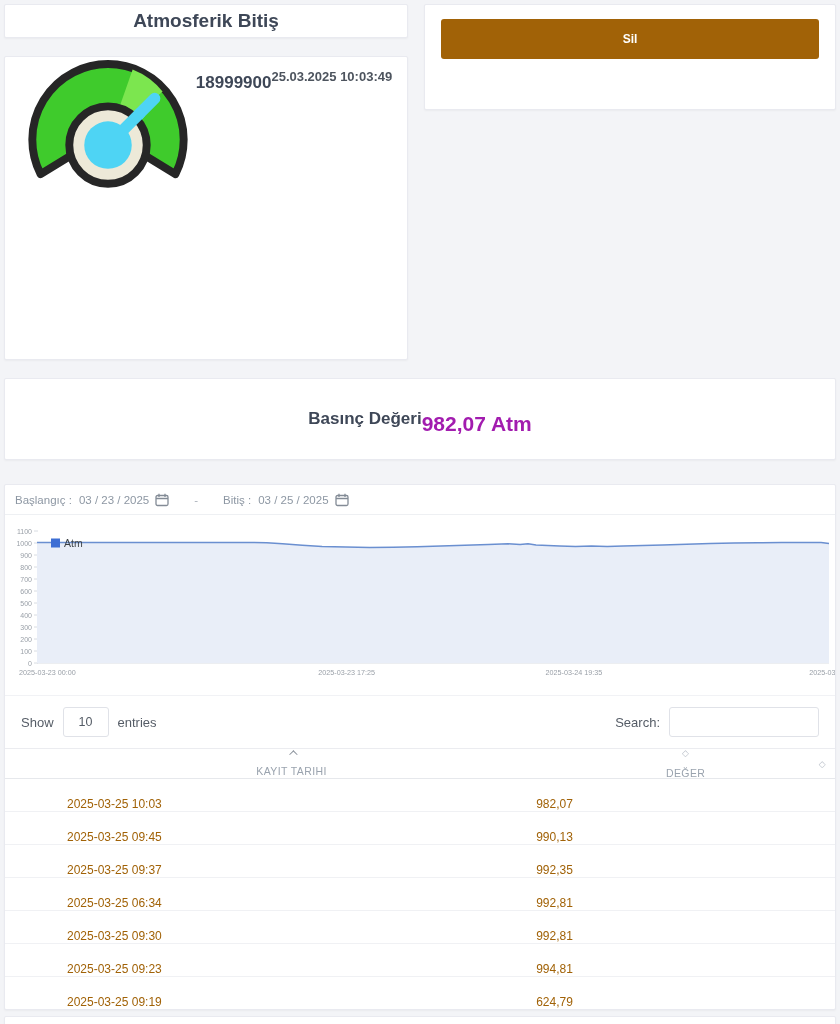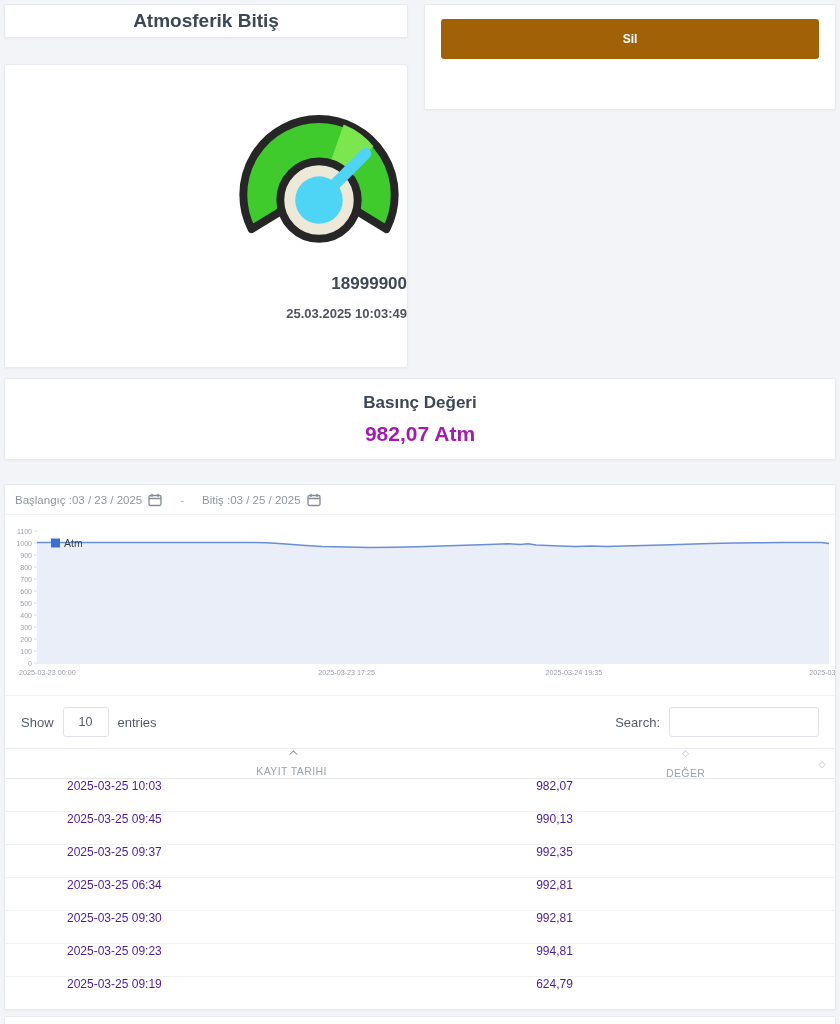--- a/index.html
+++ b/index.html
@@ -17,33 +17,33 @@
   
   .card-title { left:4px; top:4px; width:404px; height:34px;
     display:flex; align-items:center; justify-content:center; }
   .card-title h1 { font-size:19px; font-weight:700; color:#3e4757; }
   
   .card-actions { left:424px; top:4px; width:412px; height:106px; padding:14px 16px 6px; }
   .btn { display:block; width:100%; height:40px; border:none; border-radius:3px;
     color:#fff; font-size:12px; font-weight:700; margin-bottom:6px; cursor:pointer;
     font-family:inherit; }
   
-  .card-gauge { left:4px; top:64px; width:404px; height:304px;
-    display:flex; flex-direction:column; align-items:flex-end; justify-content:center; }
+  .card-gauge { left:4px; top:56px; width:404px; height:304px;
+    display:flex; flex-direction:row; align-items:flex-start; justify-content:center; }
   .gauge-wrap { width:176px; height:146px; }
   .gauge-value { font-size:17px; font-weight:700; color:#3e4757; margin-top:16px; }
   .gauge-time  { font-size:13px; font-weight:600; color:#4d545e; margin-top:12px; }
   
   .card-pressure { left:4px; top:378px; width:832px; height:82px;
-    display:flex; flex-direction:column; align-items:center; justify-content:center; }
+    display:flex; flex-direction:row; align-items:center; justify-content:center; }
   .pressure-title { font-size:17px; font-weight:700; color:#3e4757; }
   .pressure-value { font-size:21px; font-weight:700; color:#a21caf; margin-top:9px; }
   
   .card-main { left:4px; top:484px; width:832px; height:526px; overflow:hidden; }
-  .filter-row { height:30px; display:flex; align-items:center; 
+  .filter-row { height:30px; display:flex; align-items:center; gap:7px;
     padding:0 10px; border-bottom:1px solid #eef0f3;
     font-size:11.5px; color:#8d97a3; }
   .date-field { display:flex; align-items:center; gap:6px; cursor:pointer; }
   .cal-icon svg { display:block; }
   .filter-sep { margin:0 18px; color:#aab1ba; }
   
   .chart-wrap { padding:8px 2px 14px 2px; border-bottom:1px solid #f1f2f5; }
   .chart-wrap svg { display:block; overflow:hidden; }
   
   .controls-row { height:52px; display:flex; align-items:center;
@@ -57,22 +57,22 @@
   .thead { display:flex; align-items:center; height:31px;
     border-top:1px solid #ebecf0; border-bottom:1px solid #e6e8ec;
     font-size:10.5px; letter-spacing:.4px; color:#9aa3ae; position:relative; }
   .th { display:flex; align-items:center; gap:9px; cursor:pointer;flex-direction:column; }
   .th-date { flex:0 0 64%; padding-left:42px; }
   .th-val  { flex:1; }
   .sort-caret { width:6px; height:6px; border-top:1.6px solid #8a919b;
     border-right:1.6px solid #8a919b; transform:rotate(-45deg) translateY(2px); }
   .sort-dia { font-size:9px; color:#b7bdc6; line-height:1; }
   .sort-dia-right { position:absolute; right:9px; top:11px; }
-  .trow { display:flex; align-items:flex-start; height:33px;
-    border-bottom:1px solid #f0f1f4; font-size:12px; color:#4c1d95; cursor:pointer; }
+  .trow { display:flex; align-items:flex-end; height:33px;
+    border-bottom:1px solid #f0f1f4; font-size:12px; color:#a16207; cursor:pointer; }
   .td-date { flex:0 0 64%; padding-left:62px; }
   .td-val  { flex:1; }
   
   .card-bottom { left:4px; top:1016px; width:832px; height:20px; }
 </style>
 </head>
 <body>
 
 <div class="card card-title">
   <h1>Atmosferik Bitiş</h1>

